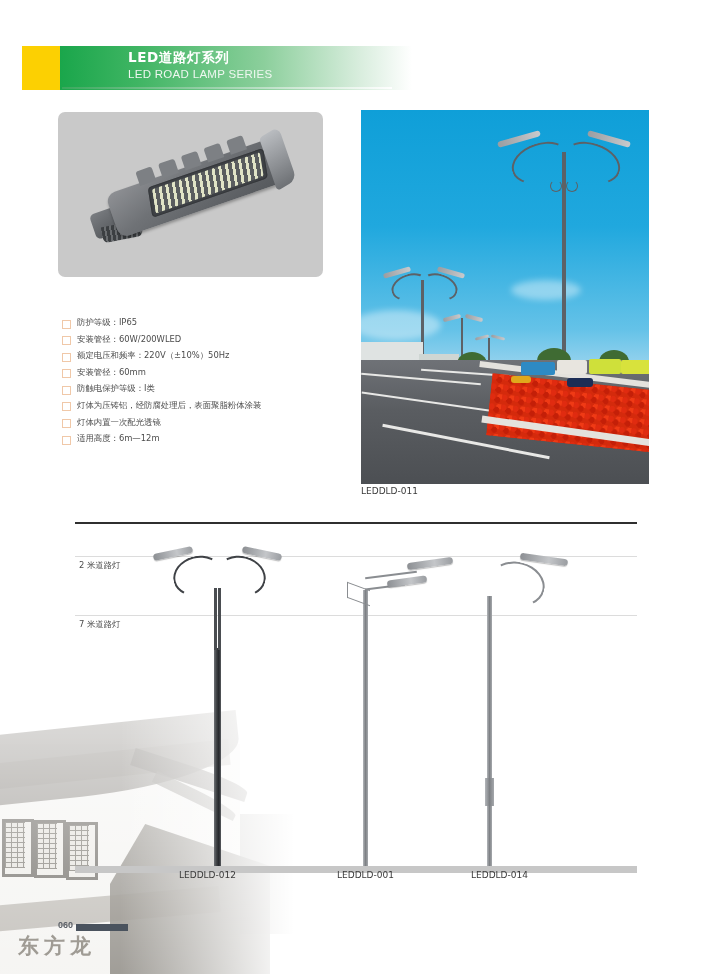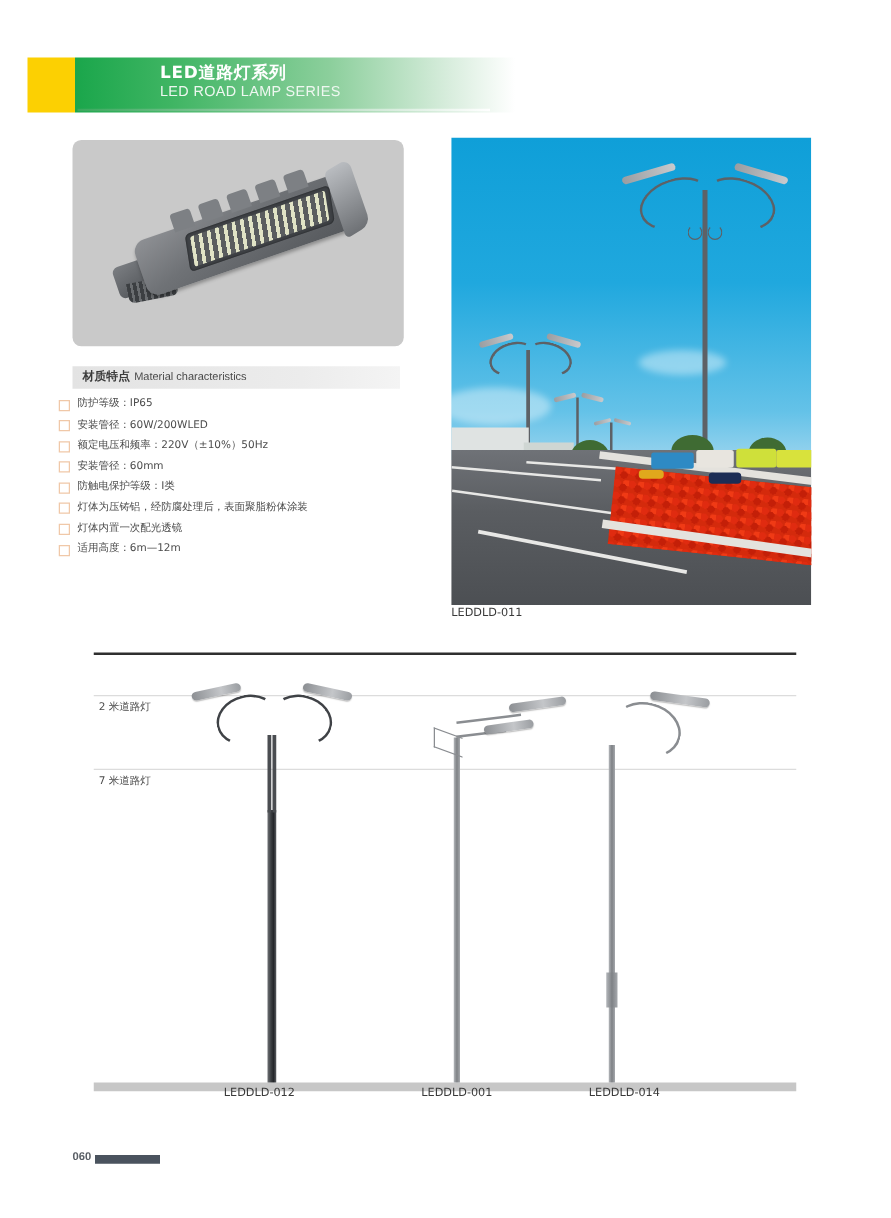--- a/index.html
+++ b/index.html
@@ -69,21 +69,21 @@
      repeating-linear-gradient(90deg,#3c3f42 0 3px,#6a6d70 3px 5px);border-radius:0 0 5px 5px;transform:rotate(8deg);}
   .lamp-edge{position:absolute;left:186px;top:14px;width:22px;height:56px;background:
      linear-gradient(180deg,#b9bcc0,#6e7175);border-radius:4px 8px 8px 4px;transform:skewY(-12deg);}
 
   
   .mc-bar{position:absolute;left:58px;top:293px;width:262px;height:18px;
      background:linear-gradient(to right,#e3e3e3,#ececec 70%,#f4f4f4);}
   .mc-title{position:absolute;left:8px;top:2px;font-size:9.5px;color:#3b3b3b;font-weight:700;
      font-family:"DejaVu Sans",sans-serif;white-space:nowrap;}
   .mc-title .en{font-weight:400;font-family:"Liberation Sans",sans-serif;font-size:8.8px;color:#4a4a4a;}
-  .specs{position:absolute;left:47px;top:317px;width:300px;}
+  .specs{position:absolute;left:62px;top:317px;width:300px;}
   .spec{display:flex;align-items:flex-start;margin-bottom:5.1px;}
   .cbox{width:7px;height:7px;border:1px solid #f0c8a8;background:#fff;margin-top:2.5px;margin-right:6px;flex:0 0 auto;}
   .spec-t{font-size:8.4px;color:#4c4c4c;line-height:10px;white-space:nowrap;
      font-family:"DejaVu Sans",sans-serif;}
 
   
   .photo{position:absolute;left:361px;top:110px;width:288px;height:374px;overflow:hidden;}
   .ph-sky{position:absolute;left:0;top:0;width:100%;height:258px;background:
      linear-gradient(180deg,#0f9fd8 0%,#20a8de 45%,#64c2e8 85%,#9ad4ee 100%);}
   .cloud{position:absolute;background:rgba(255,255,255,.4);border-radius:50%;filter:blur(3px);}
@@ -129,20 +129,40 @@
   .pgno{position:absolute;left:58px;bottom:44px;font-size:9px;color:#5a5f66;font-weight:700;}
   .pgbar{position:absolute;left:76px;bottom:43px;width:52px;height:7px;background:#4a535e;}
 
   .tr{position:absolute;right:0;top:0;width:10px;height:974px;background:#fff;}
 </style>
 </head>
 <body>
 
 <div class="page">
 
+  <div class="watermark">
+    <div class="wm-sky"></div>
+    <div class="wm-wall"></div>
+    <div class="wm-band"></div>
+    <div class="wm-win" style="left:2px;top:125px;width:26px;height:52px;"></div>
+    <div class="wm-lat" style="left:5px;top:128px;width:20px;height:46px;"></div>
+    <div class="wm-win" style="left:34px;top:126px;width:26px;height:52px;"></div>
+    <div class="wm-lat" style="left:37px;top:129px;width:20px;height:46px;"></div>
+    <div class="wm-win" style="left:66px;top:128px;width:26px;height:52px;"></div>
+    <div class="wm-lat" style="left:69px;top:131px;width:20px;height:46px;"></div>
+    <div class="wm-roof2"></div>
+    <div class="wm-roof"></div>
+    <div class="wm-eave"></div>
+    <div class="wm-eave2"></div>
+    <div class="wm-dark"></div>
+    <div class="wm-dark2"></div>
+    <div class="wm-fade"></div>
+    <div class="wm-fade-r"></div>
+    <div class="wm-logo">东方龙</div>
+  </div>
 
   <div class="hdr">
     <div class="hdr-yellow"></div>
     <div class="hdr-green">
       <div class="hdr-cn">LED道路灯系列</div>
       <div class="hdr-en">LED ROAD LAMP SERIES</div>
     </div>
     <div class="hdr-rule"></div>
   </div>
 
@@ -156,26 +176,20 @@
       <div class="fin" style="left:106px;"></div>
       <div class="fin" style="left:130px;"></div>
       <div class="fin" style="left:154px;"></div>
       <div class="lamp-edge"></div>
       <div class="lamp-face">
           <div class="leds"></div>
         </div>
     </div>
   </div>
 
-  <div class="mc-bar">
-    <div class="mc-title">
-      <span>材质特点</span>
-      <span class="en">Material characteristics</span>
-    </div>
-  </div>
 
   <div class="specs">
     <div class="spec">
       <span class="cbox"></span>
       <span class="spec-t">防护等级：IP65</span>
     </div>
     <div class="spec">
       <span class="cbox"></span>
       <span class="spec-t">安装管径：60W/200WLED</span>
     </div>

